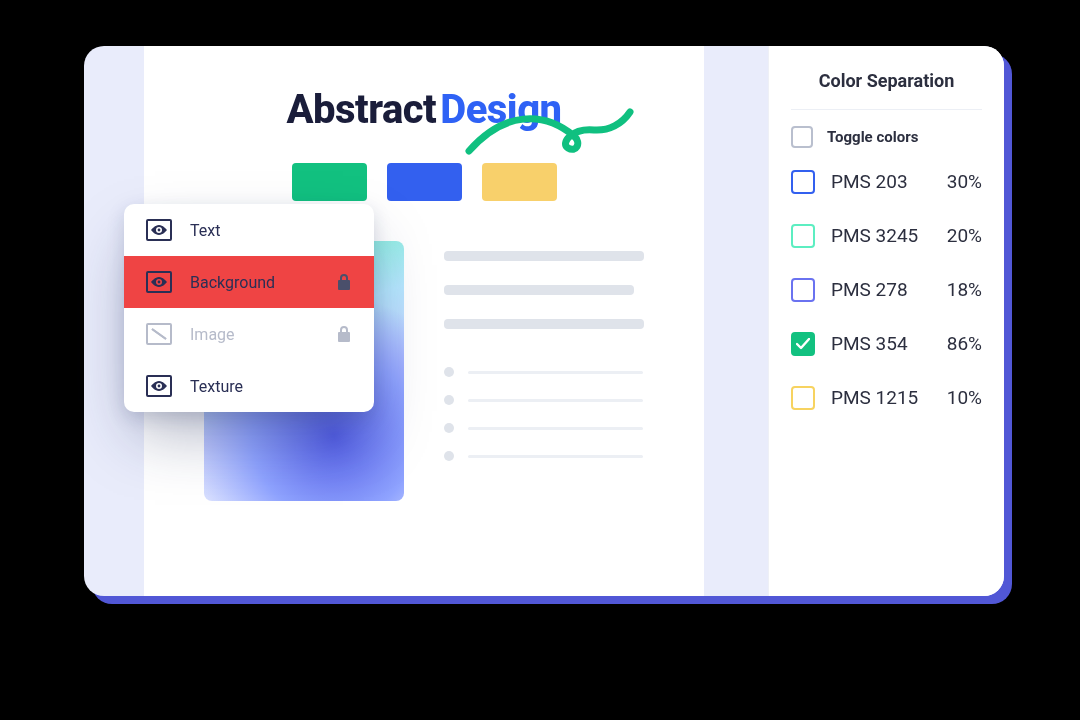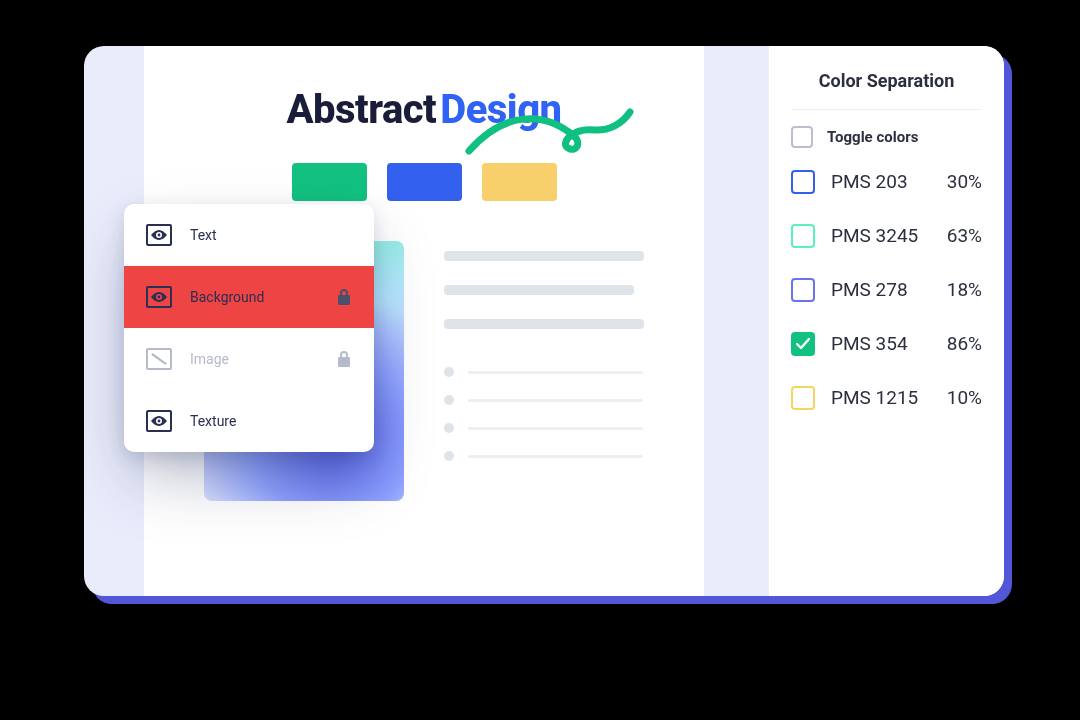--- a/index.html
+++ b/index.html
@@ -120,24 +120,24 @@
     width: 250px;
     background: #fff;
     border-radius: 10px;
     box-shadow: 0 30px 60px -10px rgba(30,40,90,0.35), 0 6px 18px rgba(30,40,90,0.15);
     overflow: hidden;
     z-index: 5;
   }
   .layer-item {
     display: flex;
     align-items: center;
-    height: 62px;
+    height: 52px;
     padding: 0 22px;
     gap: 18px;
-    font-size: 14px;
+    font-size: 16px;
     color: #2a2f55;
     cursor: pointer;
   }
   .layer-item.selected { background: #ef4444; }
   .layer-item.disabled { color: #b6bbca; }
   .layer-label { flex: 1; }
   .eye-box {
     width: 26px; height: 22px;
     border: 2px solid #2a2f55;
     border-radius: 2px;
@@ -301,21 +301,21 @@
     </div>
 
     <div class="color-row">
       <div class="color-chk" style="border-color:#3360ef"></div>
       <span class="color-name">PMS 203</span>
       <span class="color-pct">30%</span>
     </div>
     <div class="color-row">
       <div class="color-chk" style="border-color:#5ceec1"></div>
       <span class="color-name">PMS 3245</span>
-      <span class="color-pct">63%</span>
+      <span class="color-pct">20%</span>
     </div>
     <div class="color-row">
       <div class="color-chk" style="border-color:#6a72f0"></div>
       <span class="color-name">PMS 278</span>
       <span class="color-pct">18%</span>
     </div>
     <div class="color-row">
       <div class="color-chk checked">
         <svg width="14" height="12" viewBox="0 0 14 12">
             <path d="M1 6l4 4 8-9" stroke="#fff" stroke-width="2.4" fill="none" stroke-linecap="round" stroke-linejoin="round"></path>

